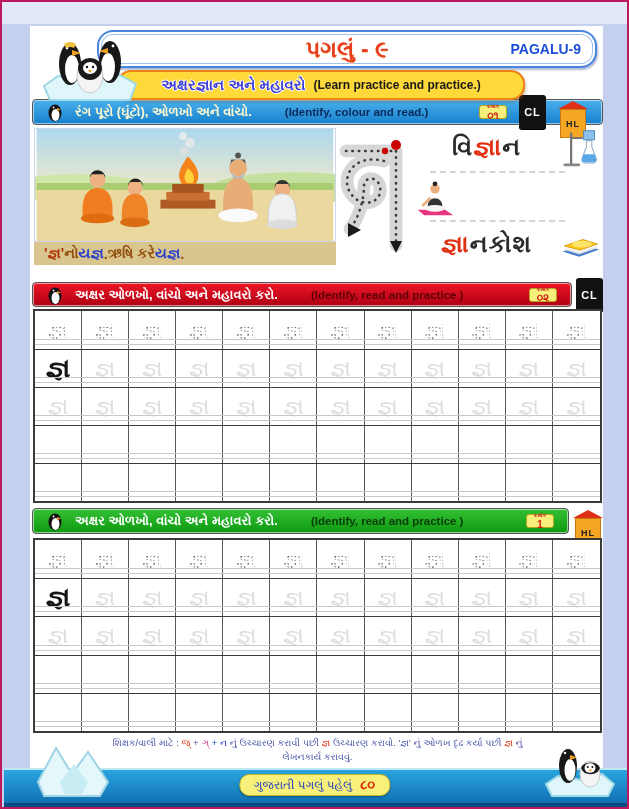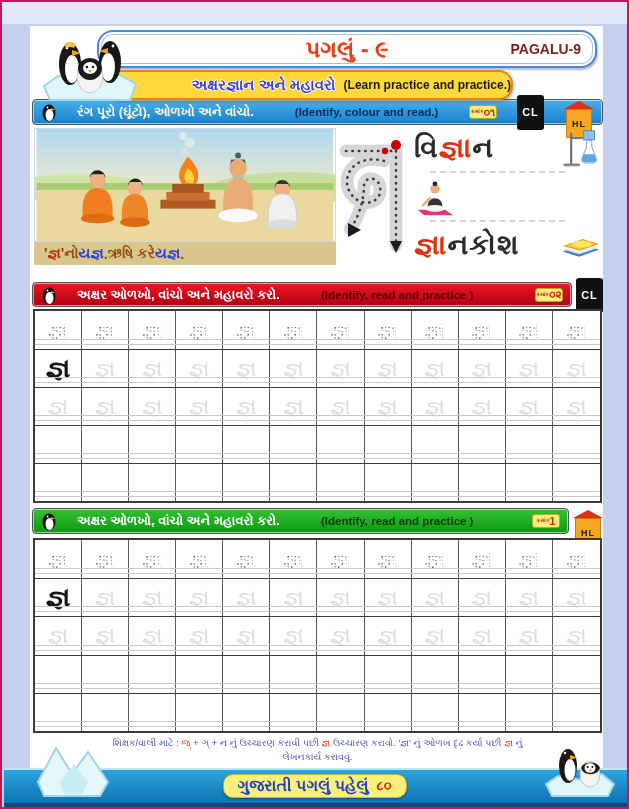--- a/index.html
+++ b/index.html
@@ -7,66 +7,66 @@
   .page { position:relative; width:629px; height:809px; background:#c5cfee;
           border:2px solid #be185d; overflow:hidden; margin:0 auto; }
   .top-strip { position:absolute; left:0; top:0; width:100%; height:22px; background:#e2e8f8; }
   .content { position:absolute; left:28px; top:24px; width:573px; height:746px; background:#ffffff; }
 
   
   .title-bar { position:absolute; left:95px; top:28px; width:500px; height:38px; background:#fff;
     border:2px solid #4a86dc; border-radius:16px; box-shadow: inset 0 0 0 2px #fff, inset 0 0 0 3px #9fc2ee, 1px 2px 2px rgba(60,80,150,.4);
     display:flex; align-items:center; justify-content:center; z-index:2; }
   .title-guj { color:#e83c1e; font-size:23px; font-weight:bold; text-shadow:0 1px 0 #ffd9b0; }
-  .title-eng { position:absolute; right:14px; color:#7f1d1d; font-size:14px; font-weight:bold; }
+  .title-eng { position:absolute; right:14px; color:#1d4ed8; font-size:14px; font-weight:bold; }
   .logo { position:absolute; left:34px; top:24px; z-index:3; }
 
-  .banner { position:absolute; left:103px; top:68px; width:408px; height:30px; background:#ffd83a;
+  .banner { position:absolute; left:115px; top:68px; width:408px; height:30px; background:#ffd83a;
     border:2px solid #f08018; border-radius:14px; box-shadow:1px 2px 3px rgba(100,60,0,.35);
-    display:flex; align-items:center; justify-content:flex-end; gap:8px; z-index:2; }
+    display:flex; align-items:center; justify-content:center; gap:8px; z-index:2; }
   .banner-guj { color:#4040d8; font-size:15px; font-weight:bold;
     text-shadow:-1px 0 #fff,1px 0 #fff,0 -1px #fff,0 1px #fff; }
   .banner-eng { color:#1a1a1a; font-size:12px; font-weight:bold; }
 
   
   .bar-row { position:absolute; left:30px; width:571px; display:flex; align-items:center; gap:4px; }
   .bar-strip { flex:1; height:100%; border-radius:4px; border:1px solid #555;
-    box-shadow: inset 0 0 0 1px rgba(255,255,255,.55); display:flex; align-items:center; gap:20px; padding:0 8px; }
+    box-shadow: inset 0 0 0 1px rgba(255,255,255,.55); display:flex; align-items:center; gap:12px; padding:0 14px; }
   .bar-blue  { background:linear-gradient(#49b0ec,#1680cc); }
   .bar-red   { background:linear-gradient(#ee1626,#ae0013); }
   .bar-green { background:linear-gradient(#33c033,#0f9a10); }
   .bar-guj  { font-size:13px; font-weight:bold; color:#fdf7d0; white-space:nowrap; }
   .bar-red .bar-guj, .bar-green .bar-guj { color:#ffffff; }
   .bar-eng  { font-size:11.5px; font-weight:bold; white-space:nowrap; margin-left:21px; }
   .eng-blue  { color:#0a2a5a; }
   .eng-red   { color:#5e0008; }
   .eng-green { color:#0a3c0a; }
   .badge { margin-left:auto; width:28px; height:14px; background:#f6ef7c; border:1px solid #b8a820;
-    border-radius:3px; display:flex; flex-direction:row; align-items:center; justify-content:center; line-height:1; }
+    border-radius:3px; display:flex; flex-direction:column; align-items:center; justify-content:center; line-height:1; }
   .badge-label { font-size:5.5px; color:#cc2020; font-weight:bold; }
   .badge-num   { font-size:10.5px; color:#d02010; font-weight:bold; }
   .cl-badge { width:27px; height:34px; background:#111; border-radius:3px; color:#fff; font-size:11px;
     font-weight:bold; display:flex; align-items:center; justify-content:center; letter-spacing:1px;
     box-shadow:0 1px 0 #000; }
   .hl-badge { position:relative; width:30px; height:22px; }
   .hl-roof { position:absolute; left:0; top:0; width:0; height:0; border-left:15px solid transparent;
     border-right:15px solid transparent; border-bottom:8px solid #e03018; }
   .hl-body { position:absolute; left:2px; top:8px; width:26px; height:29px; background:#f5a623;
     border:1px solid #c87810; display:flex; align-items:center; justify-content:center;
     font-size:9px; font-weight:bold; color:#222; letter-spacing:1px; }
 
   
   .scene { position:absolute; left:32px; top:126px; width:302px; height:114px; border:1px solid #cdd6ea; }
   .scene-caption { position:absolute; left:32px; top:240px; width:302px; height:23px; background:#d9c68e;
     display:flex; align-items:center; padding-left:10px; font-size:14.5px; font-weight:bold; }
   .big-letter { position:absolute; left:336px; top:127px; width:72px; height:136px; }
   .words { position:absolute; left:412px; top:126px; width:187px; height:137px;
     display:flex; flex-direction:column; justify-content:space-between; }
   .word-row { display:flex; align-items:center; height:40px; }
-  .word { flex:1; font-size:28px; font-weight:bold; letter-spacing:1px; }
+  .word { flex:1; font-size:24px; font-weight:bold; text-align:center; letter-spacing:1px;font-family:Liberation Mono, monospace; }
   .word-icon { width:42px; height:40px; flex:0 0 42px; }
   .trace-dashes { height:1px; border-bottom:2px dashed #d4d4d4; margin:0 36px 0 16px; }
 
   
   .practice-grid { position:absolute; left:31px; width:569px; background:#fff; border:2px solid #3a3a3a;
     display:grid; grid-template-rows:repeat(5,1fr); }
   .grid-row { display:grid; grid-template-columns:repeat(12,1fr); position:relative; border-top:1.5px solid #3a3a3a; }
   .grid-row:first-child { border-top:none; }
   .grid-row::before, .grid-row::after { content:""; position:absolute; left:0; right:0; height:1px;
     background:#c9c9c9; pointer-events:none; }
@@ -85,21 +85,21 @@
 
   
   .instructions { position:absolute; left:30px; top:734px; width:571px; text-align:center; line-height:1.45; }
   .instr-line { font-size:9.5px; font-weight:normal; }
   .water { position:absolute; left:2px; top:766px; width:625px; height:39px;
     background:linear-gradient(#2aa4e0,#0e6cac); border-top:2px solid #bfe8f4; }
   .water-deep { position:absolute; left:2px; top:801px; width:625px; height:5px; background:#0a4a80; }
   .footer-pill { position:absolute; left:50%; top:772px; transform:translateX(-50%); background:#f7f07a;
     border:1px solid #c8b820; border-radius:10px; padding:2px 14px; display:flex; gap:8px; align-items:center;
     box-shadow:0 1px 2px rgba(0,40,80,.5); z-index:4; }
-  .footer-text { color:#2040c0; font-size:16px; font-weight:bold; }
+  .footer-text { color:#2040c0; font-size:12px; font-weight:normal; }
   .footer-num  { color:#e02000; font-size:13px; font-weight:bold; }
   .iceberg-left { position:absolute; left:28px; top:738px; z-index:3; }
   .penguins-right { position:absolute; left:538px; top:736px; z-index:3; }
 </style>
 </head>
 <body>
 
 <div class="page">
   <div class="top-strip"></div>
   <div class="content"></div>

